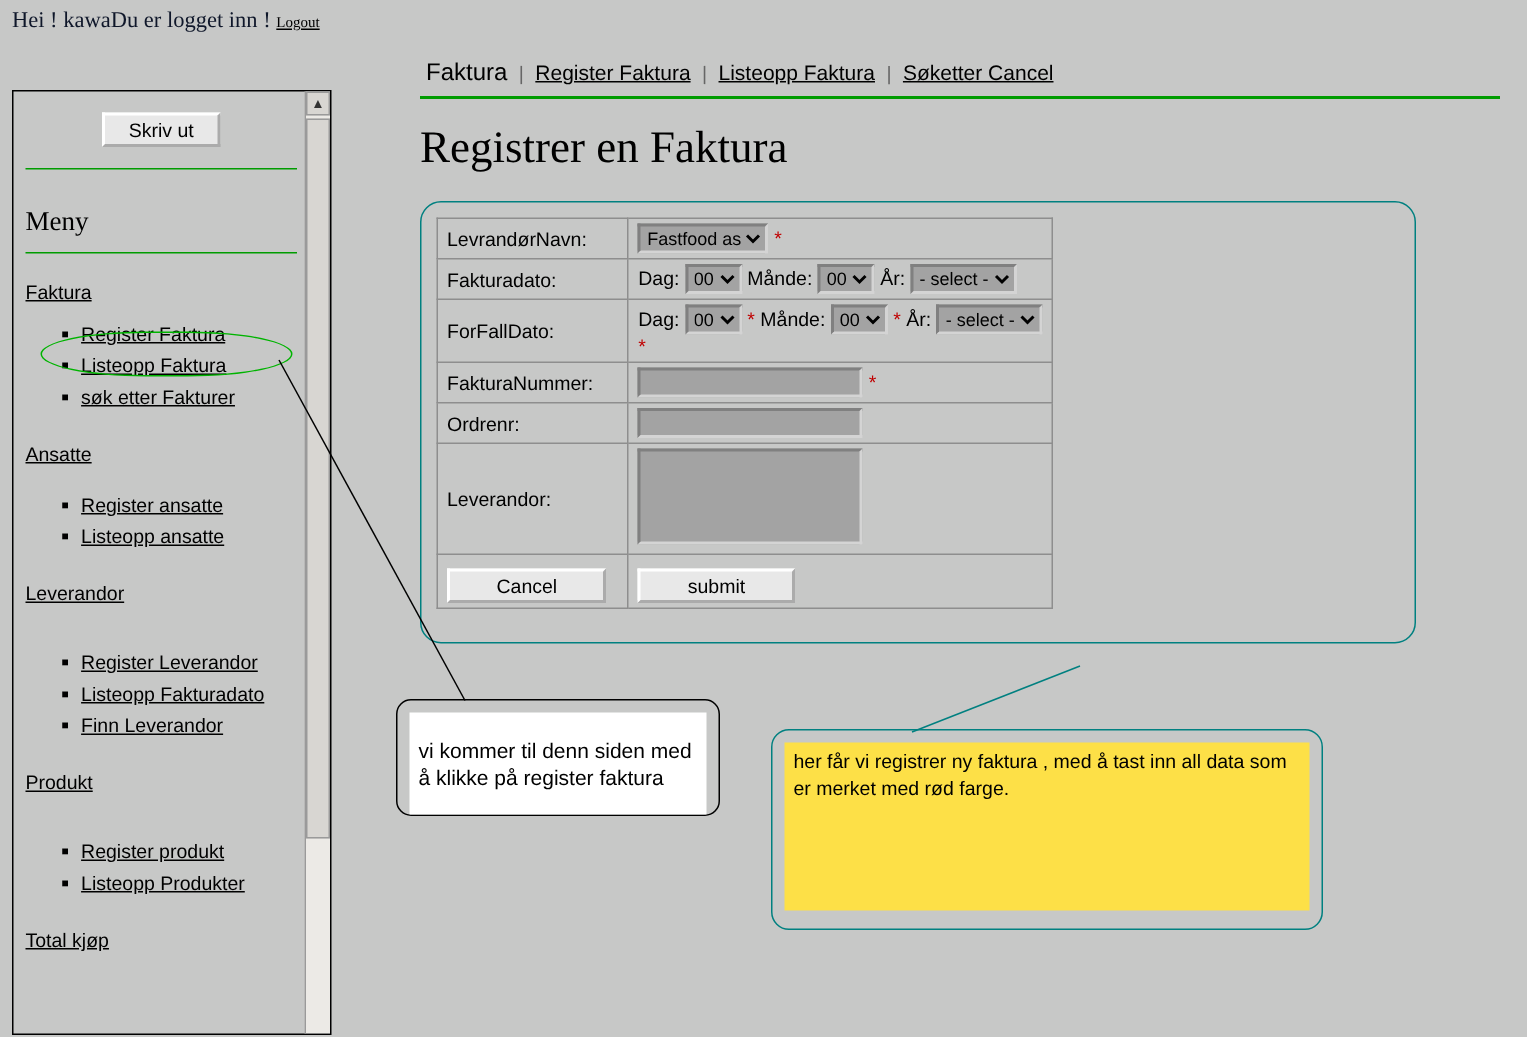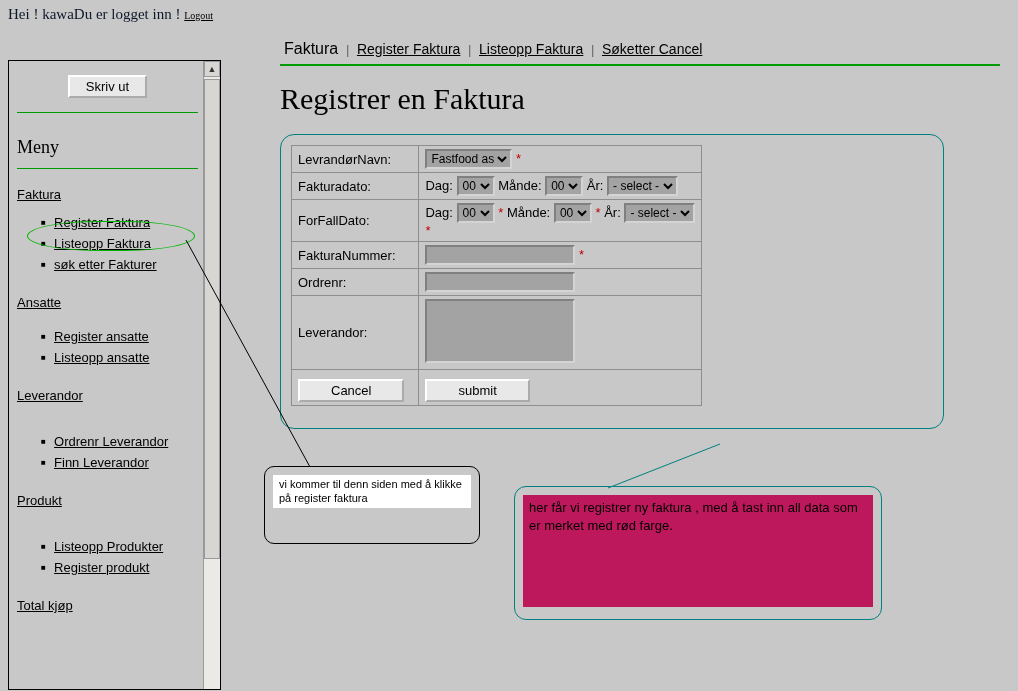--- a/index.html
+++ b/index.html
@@ -198,23 +198,23 @@
   .callout {
     position: absolute;
     border: 1px solid #000;
     border-radius: 10px;
     background: #c7c8c7;
     box-sizing: border-box;
   }
   .callout .textbox {
     background:#fff;
     margin:8px;
-    padding: 2px 6px;
+    padding: 16px 6px;
     font-family: Arial;
-    font-size: 11px;
+    font-size: 14px;
     line-height:1.3;
   }
   .callout-teal {
     position:absolute;
     border:1px solid #008080;
     border-radius: 12px;
     box-sizing:border-box;
     background:#c7c8c7;
   }
   svg.overlay {
@@ -251,30 +251,31 @@
       <span class="menu-head">Ansatte</span>
       <ul class="menu-list" style="margin-top:6px;">
         <li><span class="link">Register ansatte</span></li>
         <li><span class="link">Listeopp ansatte</span></li>
       </ul>
     </div>
 
     <div class="menu-section">
       <span class="menu-head">Leverandor</span>
       <ul class="menu-list" style="margin-top:18px;">
-        <li><span class="link">Ordrenr Leverandor</span></li>
+        <li><span class="link">Register Leverandor</span></li>
+        <li><span class="link">Listeopp Fakturadato</span></li>
         <li><span class="link">Finn Leverandor</span></li>
       </ul>
     </div>
 
     <div class="menu-section">
       <span class="menu-head">Produkt</span>
       <ul class="menu-list" style="margin-top:18px;">
+        <li><span class="link">Register produkt</span></li>
         <li><span class="link">Listeopp Produkter</span></li>
-        <li><span class="link">Register produkt</span></li>
       </ul>
     </div>
 
     <div class="menu-section">
       <span class="menu-head">Total kjøp</span>
     </div>
 
     <div class="highlight-oval" style="left:18px; top:160px; width:166px; height:28px;"></div>
   </div>
   <div class="sidebar-scroll">
@@ -354,19 +355,19 @@
     </tbody>
       </table>
   </div>
 </div>
 
 <div class="callout" style="left:264px; top:466px; width:216px; height:78px;">
   <div class="textbox">vi kommer til denn siden med å klikke på register faktura</div>
 </div>
 
 <div class="callout-teal" style="left:514px; top:486px; width:368px; height:134px;">
-  <div class="textbox" style="margin:8px; background:#be185d; padding:4px 6px; font-family:Arial; font-size:13px; height:104px; line-height:1.35;">her får vi registrer ny faktura , med å tast inn all data som er merket med rød farge.</div>
+  <div class="textbox" style="margin:8px; background:#fde047; padding:4px 6px; font-family:Arial; font-size:13px; height:104px; line-height:1.35;">her får vi registrer ny faktura , med å tast inn all data som er merket med rød farge.</div>
 </div>
 
 <svg class="overlay" width="1018" height="691">
   <line x1="186" y1="240" x2="310" y2="467" stroke="#000" stroke-width="1"></line>
   <line x1="720" y1="444" x2="608" y2="488" stroke="#008080" stroke-width="1"></line>
 </svg>
 
 </body></html>

